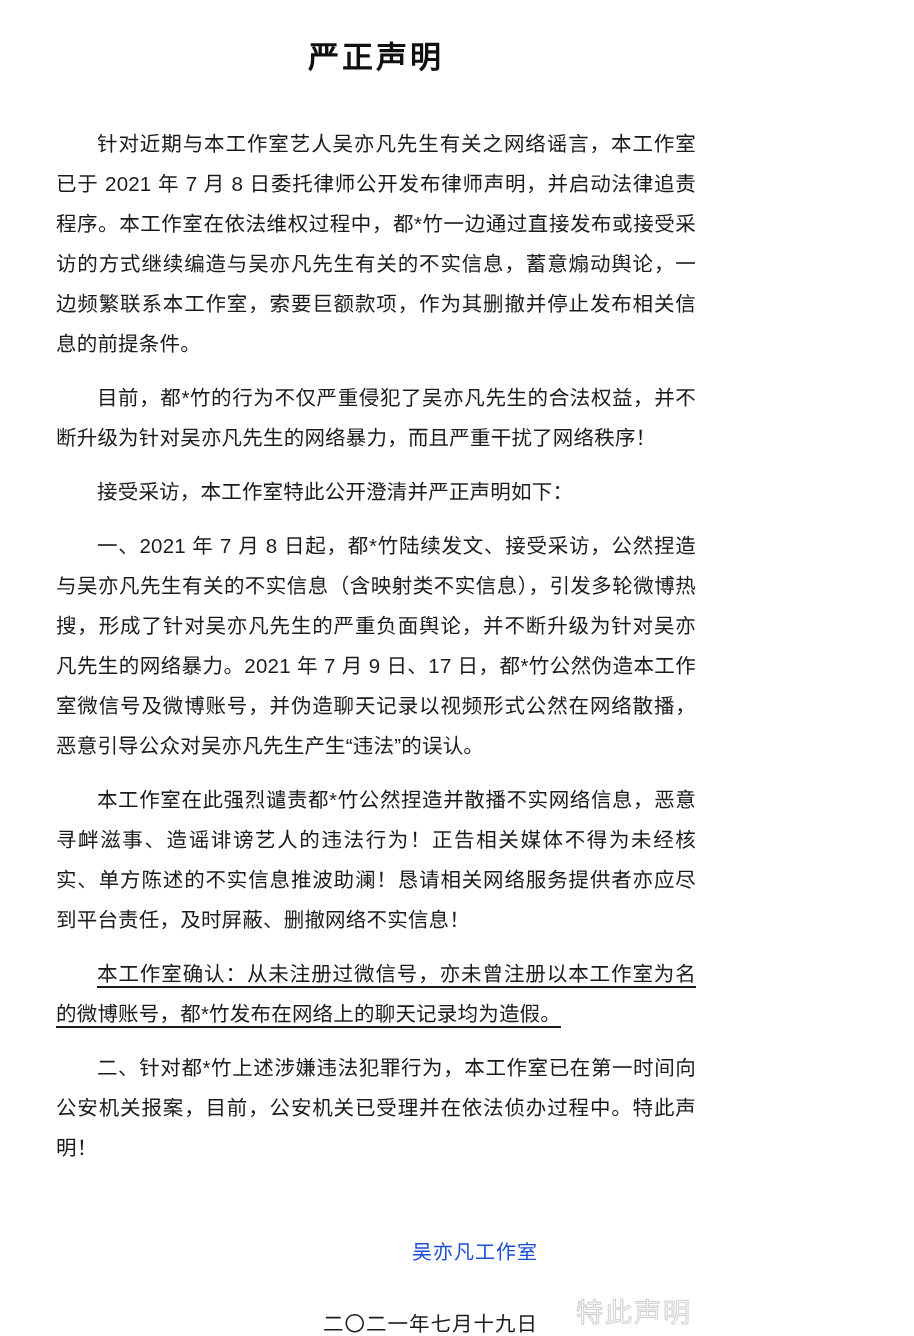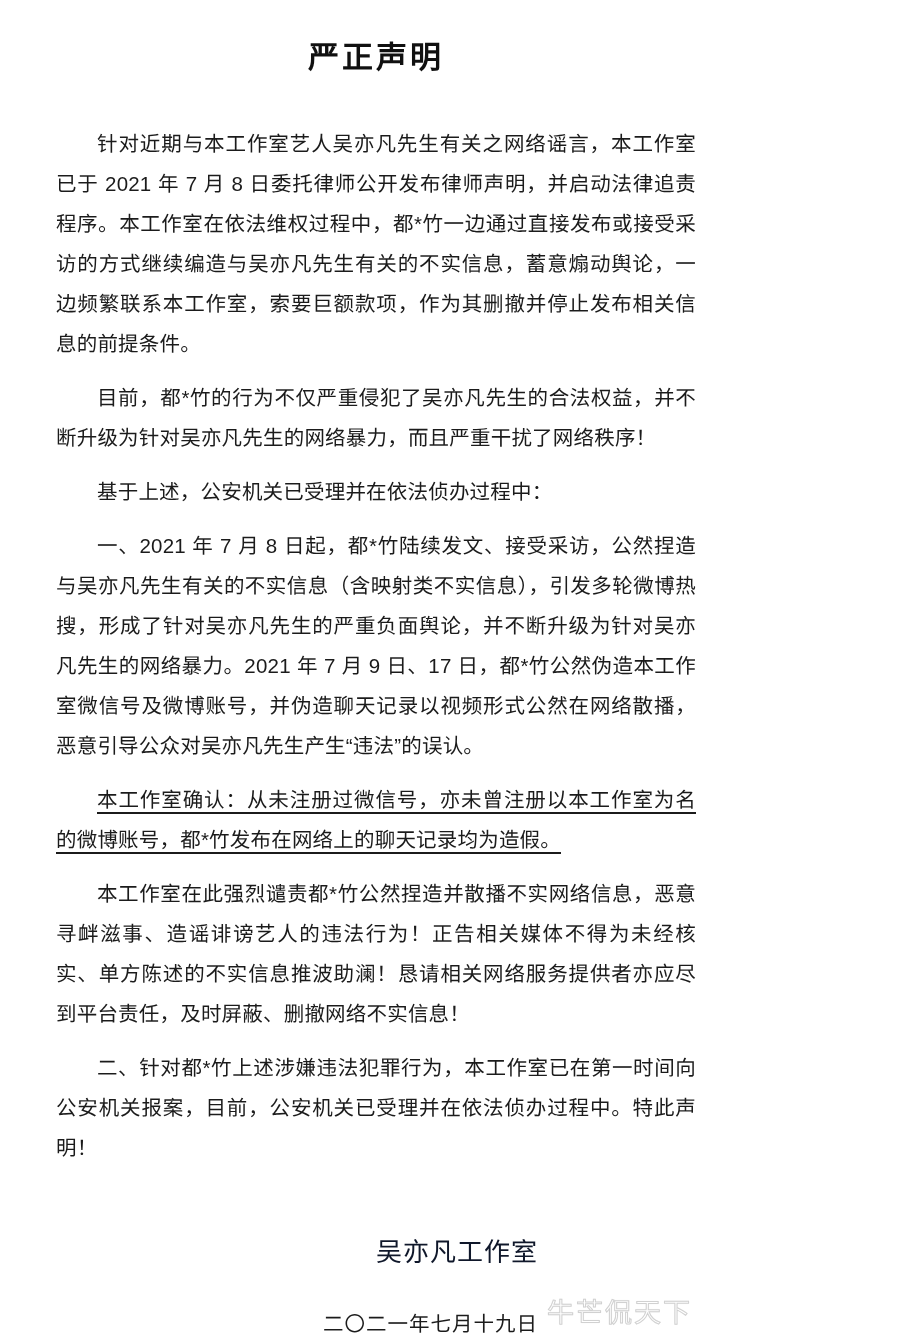--- a/index.html
+++ b/index.html
@@ -59,24 +59,24 @@
     text-underline-offset: 5px;
   }
 
   .sign-block {
     margin-top: 64px;
     text-align: right;
     padding-right: 158px;
   }
 
   .signature {
-    font-size: 26px;
+    font-size: 20px;
     line-height: 40px;
     letter-spacing: 1px;
-    color: #0f172a;
+    color: #1d4ed8;
   }
 
   .date-row {
     margin-top: 32px;
     text-align: right;
     padding-right: 158px;
     position: relative;
   }
 
   .date-line {
@@ -108,34 +108,34 @@
 <div class="page">
 
   <h1 class="doc-title">严正声明</h1>
 
   <div class="body-block">
 
     <p class="para">针对近期与本工作室艺人吴亦凡先生有关之网络谣言，本工作室已于 2021 年 7 月 8 日委托律师公开发布律师声明，并启动法律追责程序。本工作室在依法维权过程中，都*竹一边通过直接发布或接受采访的方式继续编造与吴亦凡先生有关的不实信息，蓄意煽动舆论，一边频繁联系本工作室，索要巨额款项，作为其删撤并停止发布相关信息的前提条件。</p>
 
     <p class="para">目前，都*竹的行为不仅严重侵犯了吴亦凡先生的合法权益，并不断升级为针对吴亦凡先生的网络暴力，而且严重干扰了网络秩序！</p>
 
-    <p class="para">基于上述，公安机关已受理并在依法侦办过程中：</p>
+    <p class="para">接受采访，本工作室特此公开澄清并严正声明如下：</p>
 
     <p class="para">一、2021 年 7 月 8 日起，都*竹陆续发文、接受采访，公然捏造与吴亦凡先生有关的不实信息（含映射类不实信息），引发多轮微博热搜，形成了针对吴亦凡先生的严重负面舆论，并不断升级为针对吴亦凡先生的网络暴力。2021 年 7 月 9 日、17 日，都*竹公然伪造本工作室微信号及微博账号，并伪造聊天记录以视频形式公然在网络散播，恶意引导公众对吴亦凡先生产生“违法”的误认。</p>
 
+    <p class="para">本工作室在此强烈谴责都*竹公然捏造并散播不实网络信息，恶意寻衅滋事、造谣诽谤艺人的违法行为！正告相关媒体不得为未经核实、单方陈述的不实信息推波助澜！恳请相关网络服务提供者亦应尽到平台责任，及时屏蔽、删撤网络不实信息！</p>
+
     <p class="para underlined">本工作室确认：从未注册过微信号，亦未曾注册以本工作室为名的微博账号，都*竹发布在网络上的聊天记录均为造假。</p>
-
-    <p class="para">本工作室在此强烈谴责都*竹公然捏造并散播不实网络信息，恶意寻衅滋事、造谣诽谤艺人的违法行为！正告相关媒体不得为未经核实、单方陈述的不实信息推波助澜！恳请相关网络服务提供者亦应尽到平台责任，及时屏蔽、删撤网络不实信息！</p>
 
     <p class="para">二、针对都*竹上述涉嫌违法犯罪行为，本工作室已在第一时间向公安机关报案，目前，公安机关已受理并在依法侦办过程中。特此声明！</p>
 
   </div>
 
   <div class="sign-block">
     <div class="signature">吴亦凡工作室</div>
   </div>
 
   <div class="date-row">
     <span class="date-line">二〇二一年七月十九日</span>
-    <span class="watermark">牛芒侃天下</span>
+    <span class="watermark">特此声明</span>
   </div>
 
 </div>
 
 </body></html>

